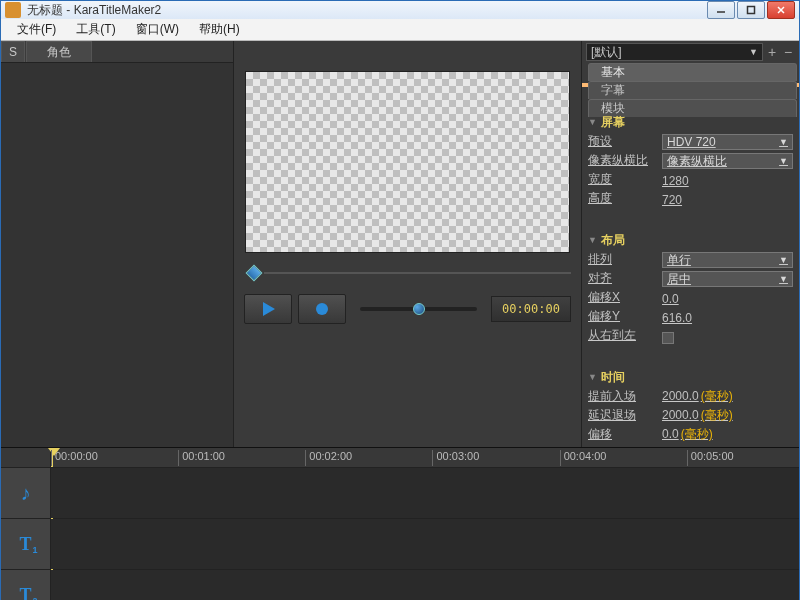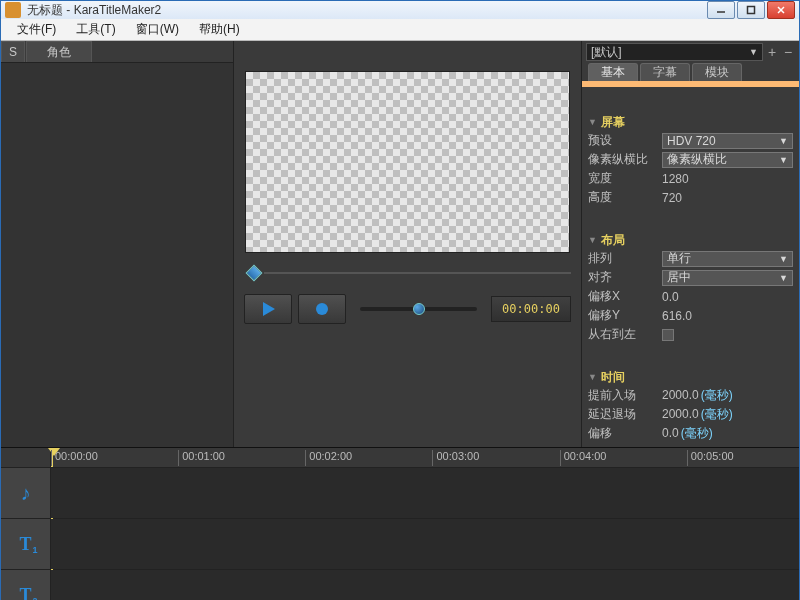--- a/index.html
+++ b/index.html
@@ -54,35 +54,35 @@
 .slider-track { flex: 1; height: 4px; background: #222; border-radius: 2px; position: relative; }
 .slider-thumb { position: absolute; left: 45%; top: -4px; width: 12px; height: 12px; border-radius: 50%; background: radial-gradient(circle at 30% 30%,#5aa9e6,#1a4a7a); border: 1px solid #7cc; }
 .timecode { width: 80px; height: 26px; background: linear-gradient(#404040,#303030); border: 1px solid #222; color: #e6d060; display: flex; align-items: center; justify-content: center; font-family: monospace; }
 
 .right-panel { width: 218px; background: #3a3a3a; border-left: 1px solid #222; display: flex; flex-direction: column; color: #c8c8c8; }
 .preset-row { height: 22px; display: flex; align-items: center; padding: 0 4px; gap: 2px; }
 .preset-select { flex: 1; height: 18px; background: #222; border: 1px solid #555; color: #c8c8c8; display: flex; align-items: center; padding: 0 4px; justify-content: space-between; }
 .preset-select .tri { font-size: 9px; }
 .icon-btn { width: 14px; height: 14px; color: #aaa; display: flex; align-items: center; justify-content: center; cursor: pointer; font-size: 14px; line-height: 1; }
 
-.prop-tabs { display: flex; height: 24px; padding-left: 6px; border-bottom: 6px solid #fdba74; }
+.prop-tabs { display: flex; height: 24px; padding-left: 6px; border-bottom: 4px solid #fdba74; flex-direction: column; }
 .prop-tab { padding: 0 12px; background: #505050; border: 1px solid #666; border-bottom: none; border-radius: 3px 3px 0 0; margin-right: 2px; color: #c8c8c8; display: flex; align-items: center; cursor: pointer; }
 .prop-tab.active { background: #606060; color: #e8e8e8; }
 
 .prop-body { flex: 1; overflow: auto; padding: 2px 6px; }
 .prop-section { margin-bottom: 2px; }
 .prop-section-head { color: #e6d060; font-weight: bold; height: 18px; display: flex; align-items: center; margin-top: 24px; }
 .prop-section-head::before { content: "▼"; color: #888; font-size: 9px; margin-right: 4px; }
-.prop-row { display: flex; align-items: center; height: 19px; }
+.prop-row { display: flex; align-items: flex-end; height: 19px; text-decoration: underline; }
 .prop-label { width: 74px; color: #c0c0c0; }
 .prop-val { flex: 1; color: #c0c0c0; }
 .prop-sel { flex: 1; height: 16px; background: #555; border: 1px solid #777; color: #d8d8d8; display: flex; align-items: center; padding: 0 4px; justify-content: space-between; gap: 36px; }
 .prop-sel .tri { font-size: 9px; }
 .prop-check { width: 12px; height: 12px; background: #555; border: 1px solid #777; }
-.unit { color: #7dd3fc; margin-left: 2px; }
+.unit { color: #eab308; margin-left: 2px; }
 
 .timeline { height: 190px; background: #2f2f2f; border-top: 1px solid #111; display: flex; flex-direction: column; }
 .ruler { height: 20px; display: flex; color: #bbb; position: relative; background: #383838; border-bottom: 1px solid #222; }
 .ruler-gutter { width: 50px; border-right: 1px solid #222; }
 .ruler-body { flex: 1; position: relative; font-size: 11px; }
 .ruler-tick { position: absolute; top: 2px; height: 16px; border-left: 1px solid #666; padding-left: 3px; }
 .play-cursor { position: absolute; left: 0; top: 0; bottom: 0; width: 0; border-left: 2px solid #e6d060; }
 .play-cursor::before { content:""; position:absolute; top:0; left:-5px; width:0; height:0; border-left:6px solid transparent; border-right:6px solid transparent; border-top:8px solid #e6d060; }
 
 .tracks { flex: 1; display: flex; flex-direction: column; position: relative; }

